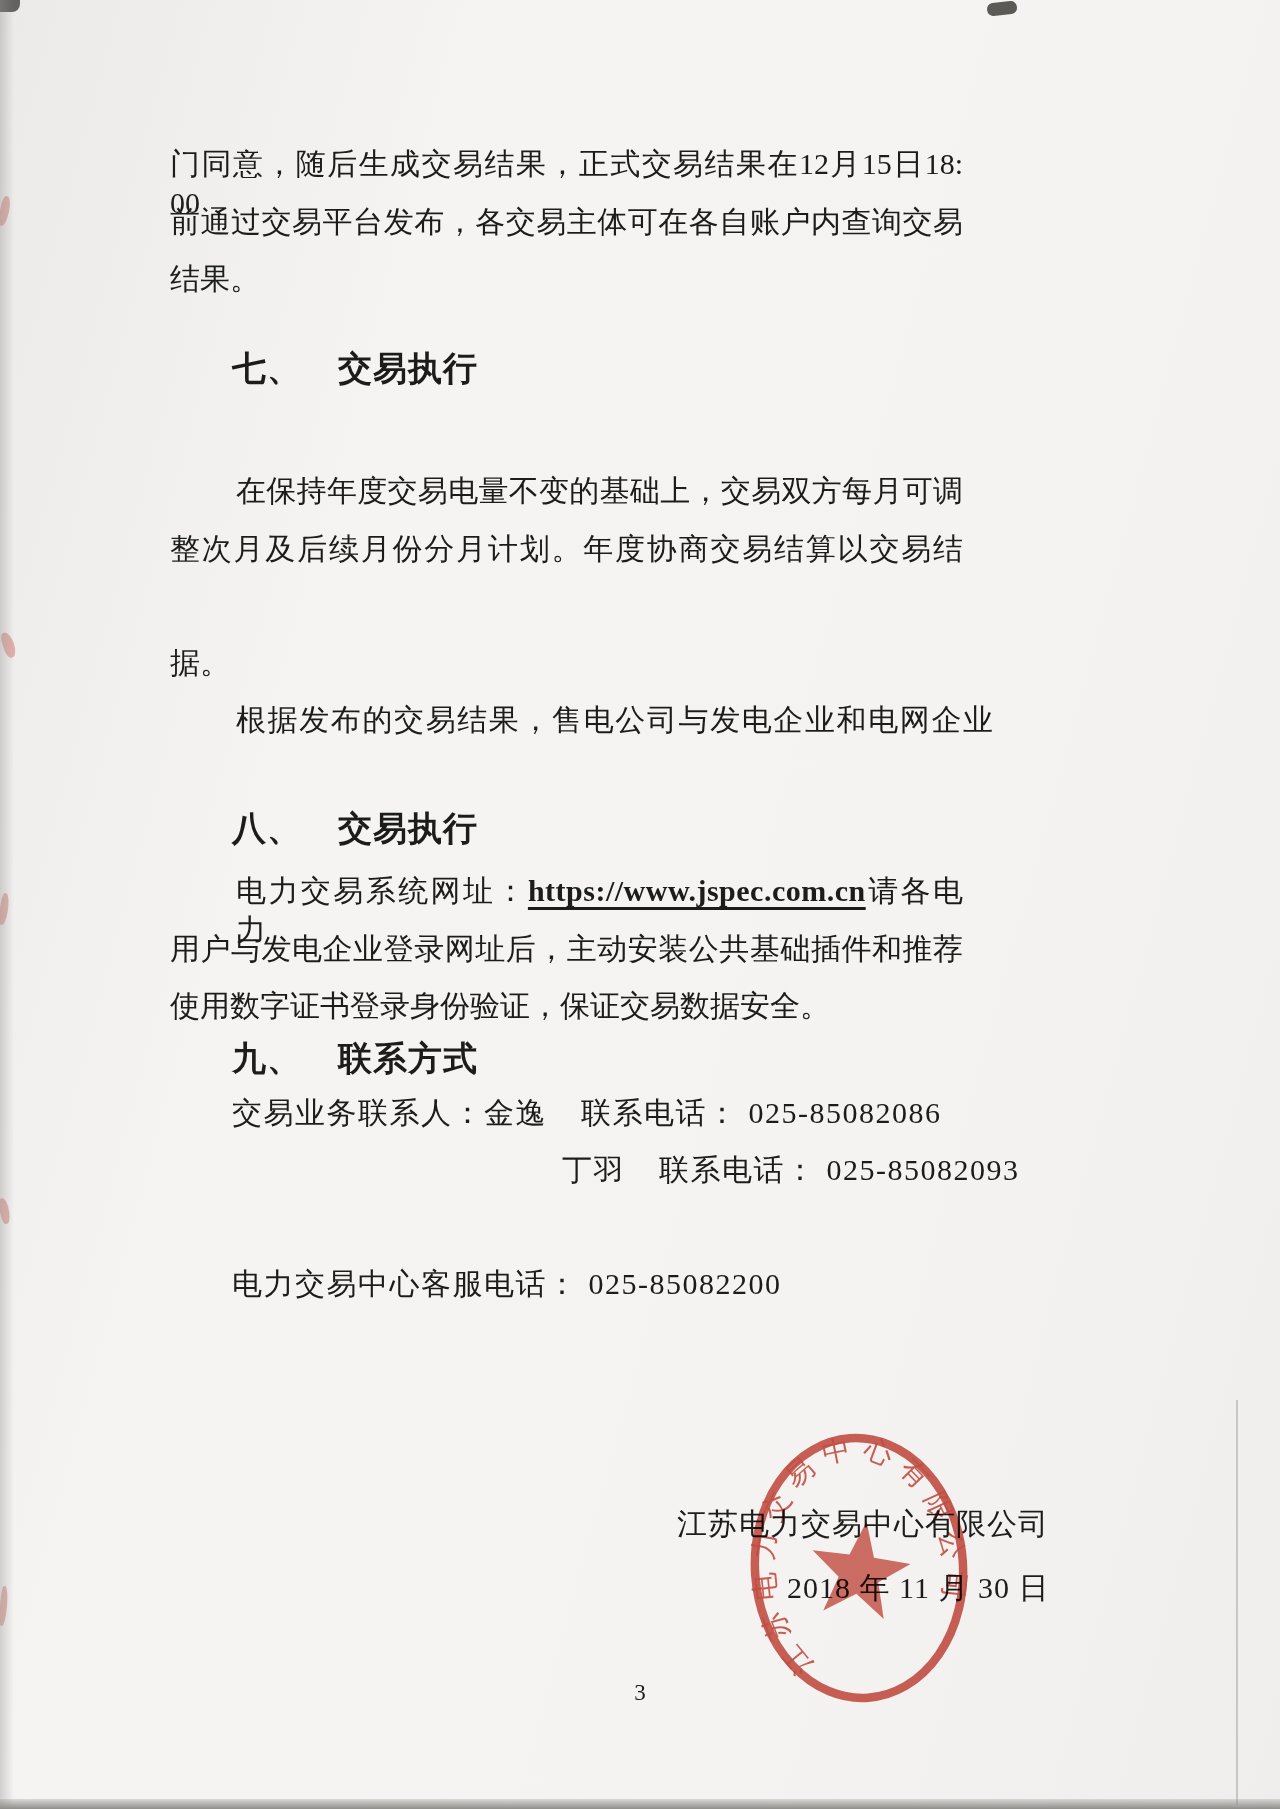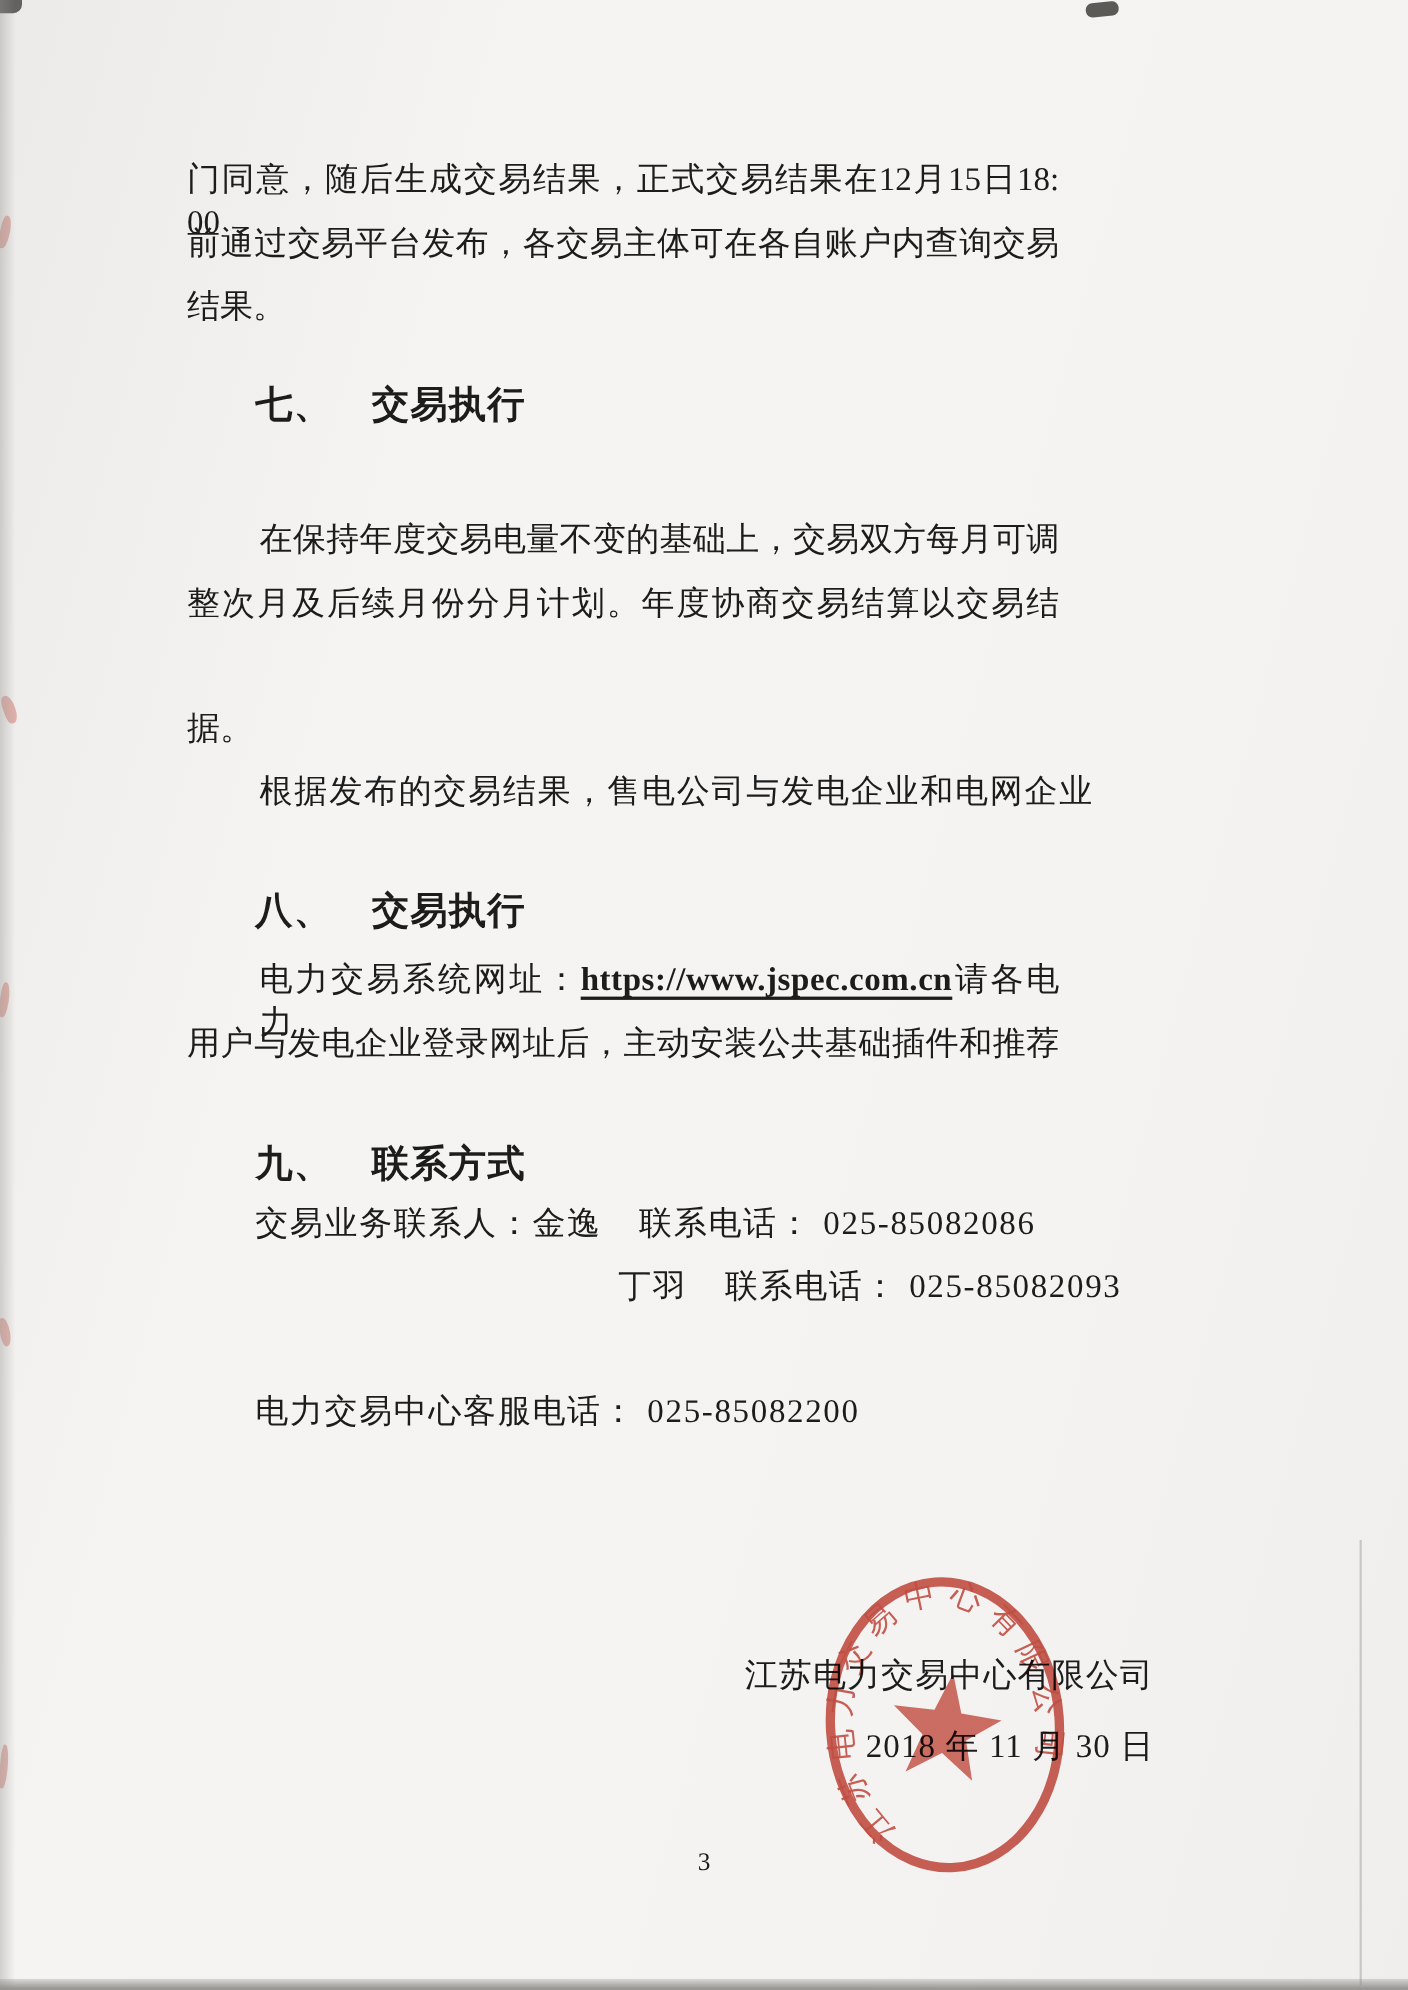--- a/index.html
+++ b/index.html
@@ -95,20 +95,21 @@
   <div class="line" style="left:170px;top:643px;">据。</div>
   <div class="line just" style="left:236px;top:700px;width:757px;">根据发布的交易结果，售电公司与发电企业和电网企业</div>
 
   <div class="line head" style="left:232px;top:806px;">
     <span>八、</span><span class="title-gap">交易执行</span>
   </div>
   <div class="line just" style="left:236px;top:871px;width:727px;">
     <span>电力交易系统网址：</span><span class="url-text">https://www.jspec.com.cn</span><span>请各电力</span>
   </div>
   <div class="line just" style="left:170px;top:929px;width:793px;">用户与发电企业登录网址后，主动安装公共基础插件和推荐</div>
+  <div class="line" style="left:170px;top:986px;">使用数字证书登录身份验证，保证交易数据安全。</div>
 
   <div class="line head" style="left:232px;top:1036px;">
     <span>九、</span><span class="title-gap">联系方式</span>
   </div>
   <div class="line contact" style="left:232px;top:1093px;">
     <span>交易业务联系人：</span><span>金逸</span><span class="gap-lg">联系电话：</span><span class="gap-sm">025-85082086</span>
   </div>
   <div class="line contact" style="left:562px;top:1150px;text-align:center;">
     <span>丁羽</span><span class="gap-lg">联系电话：</span><span class="gap-sm">025-85082093</span>
   </div>

